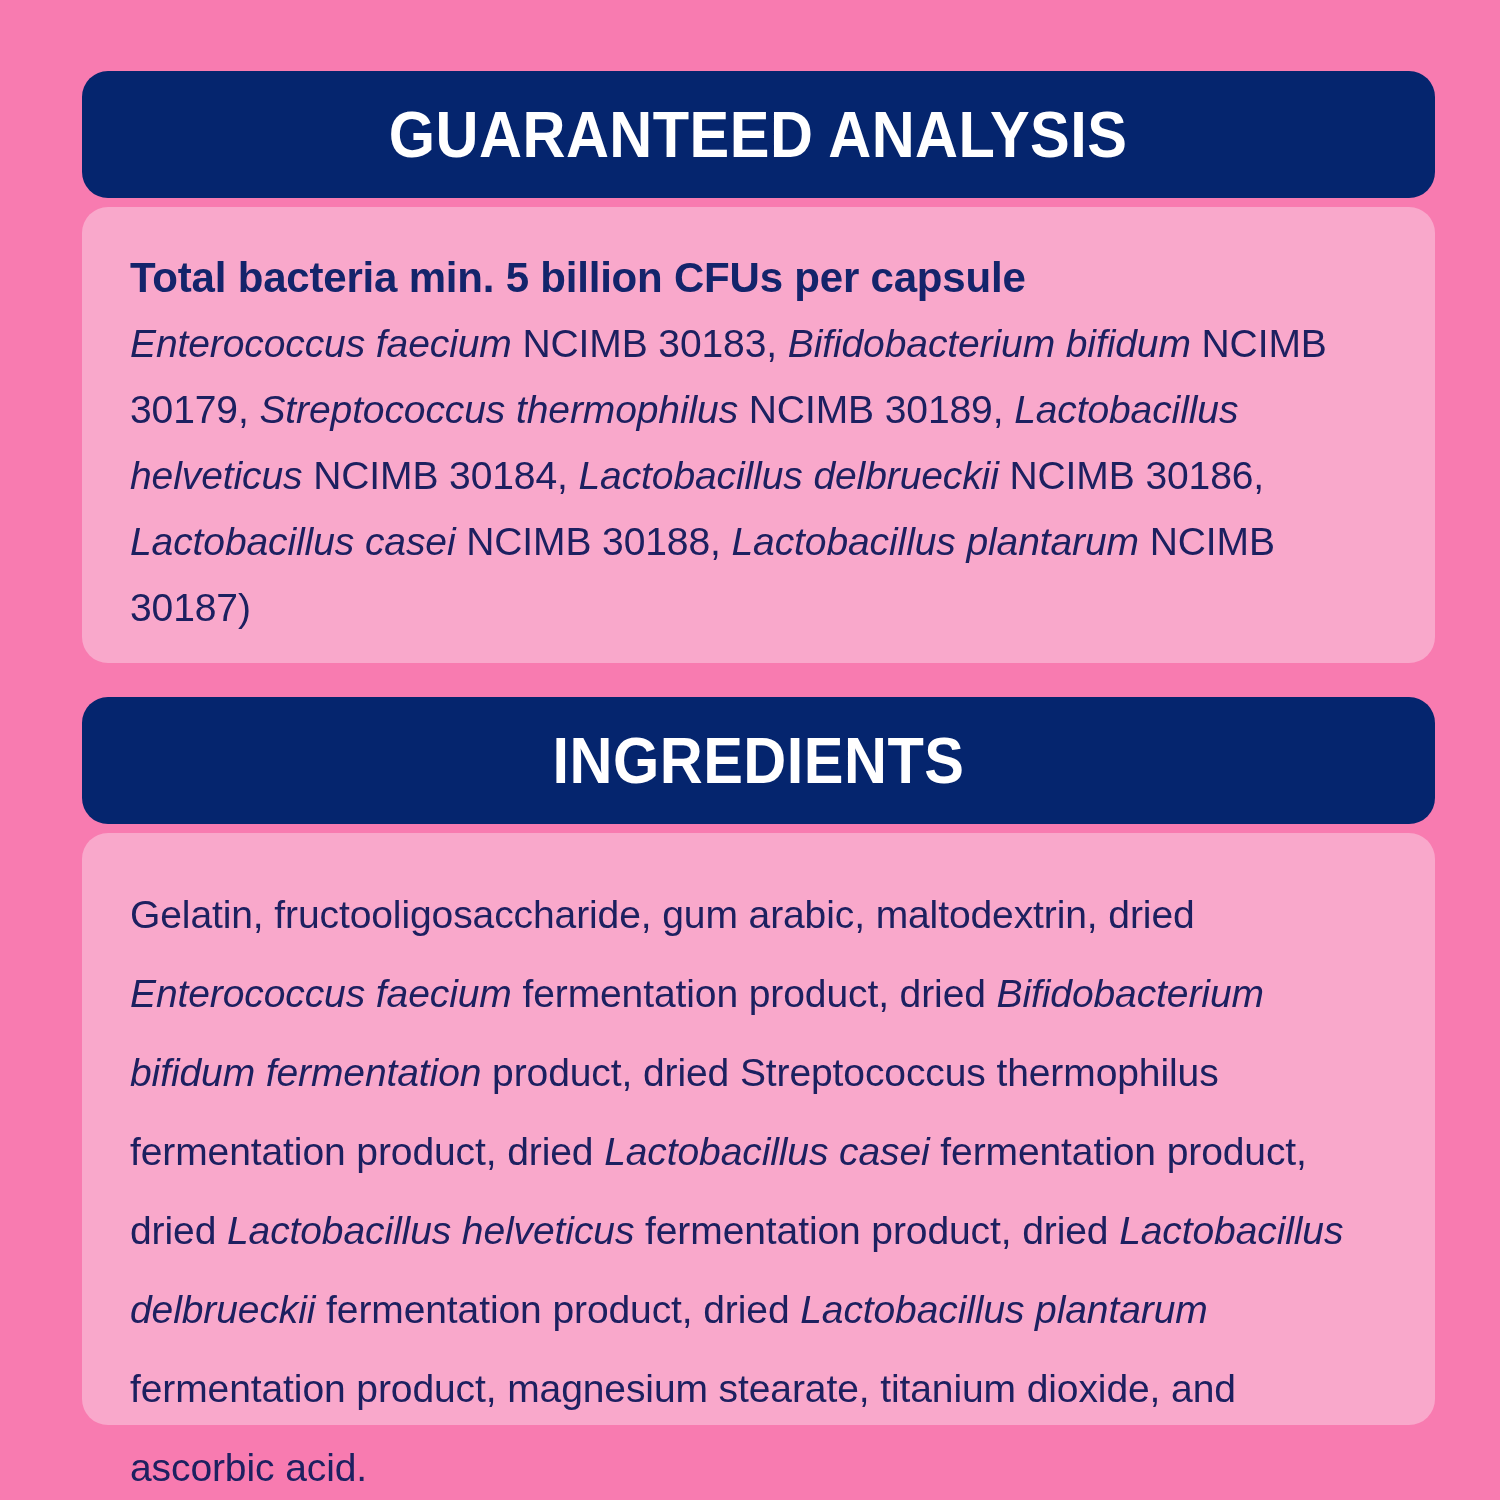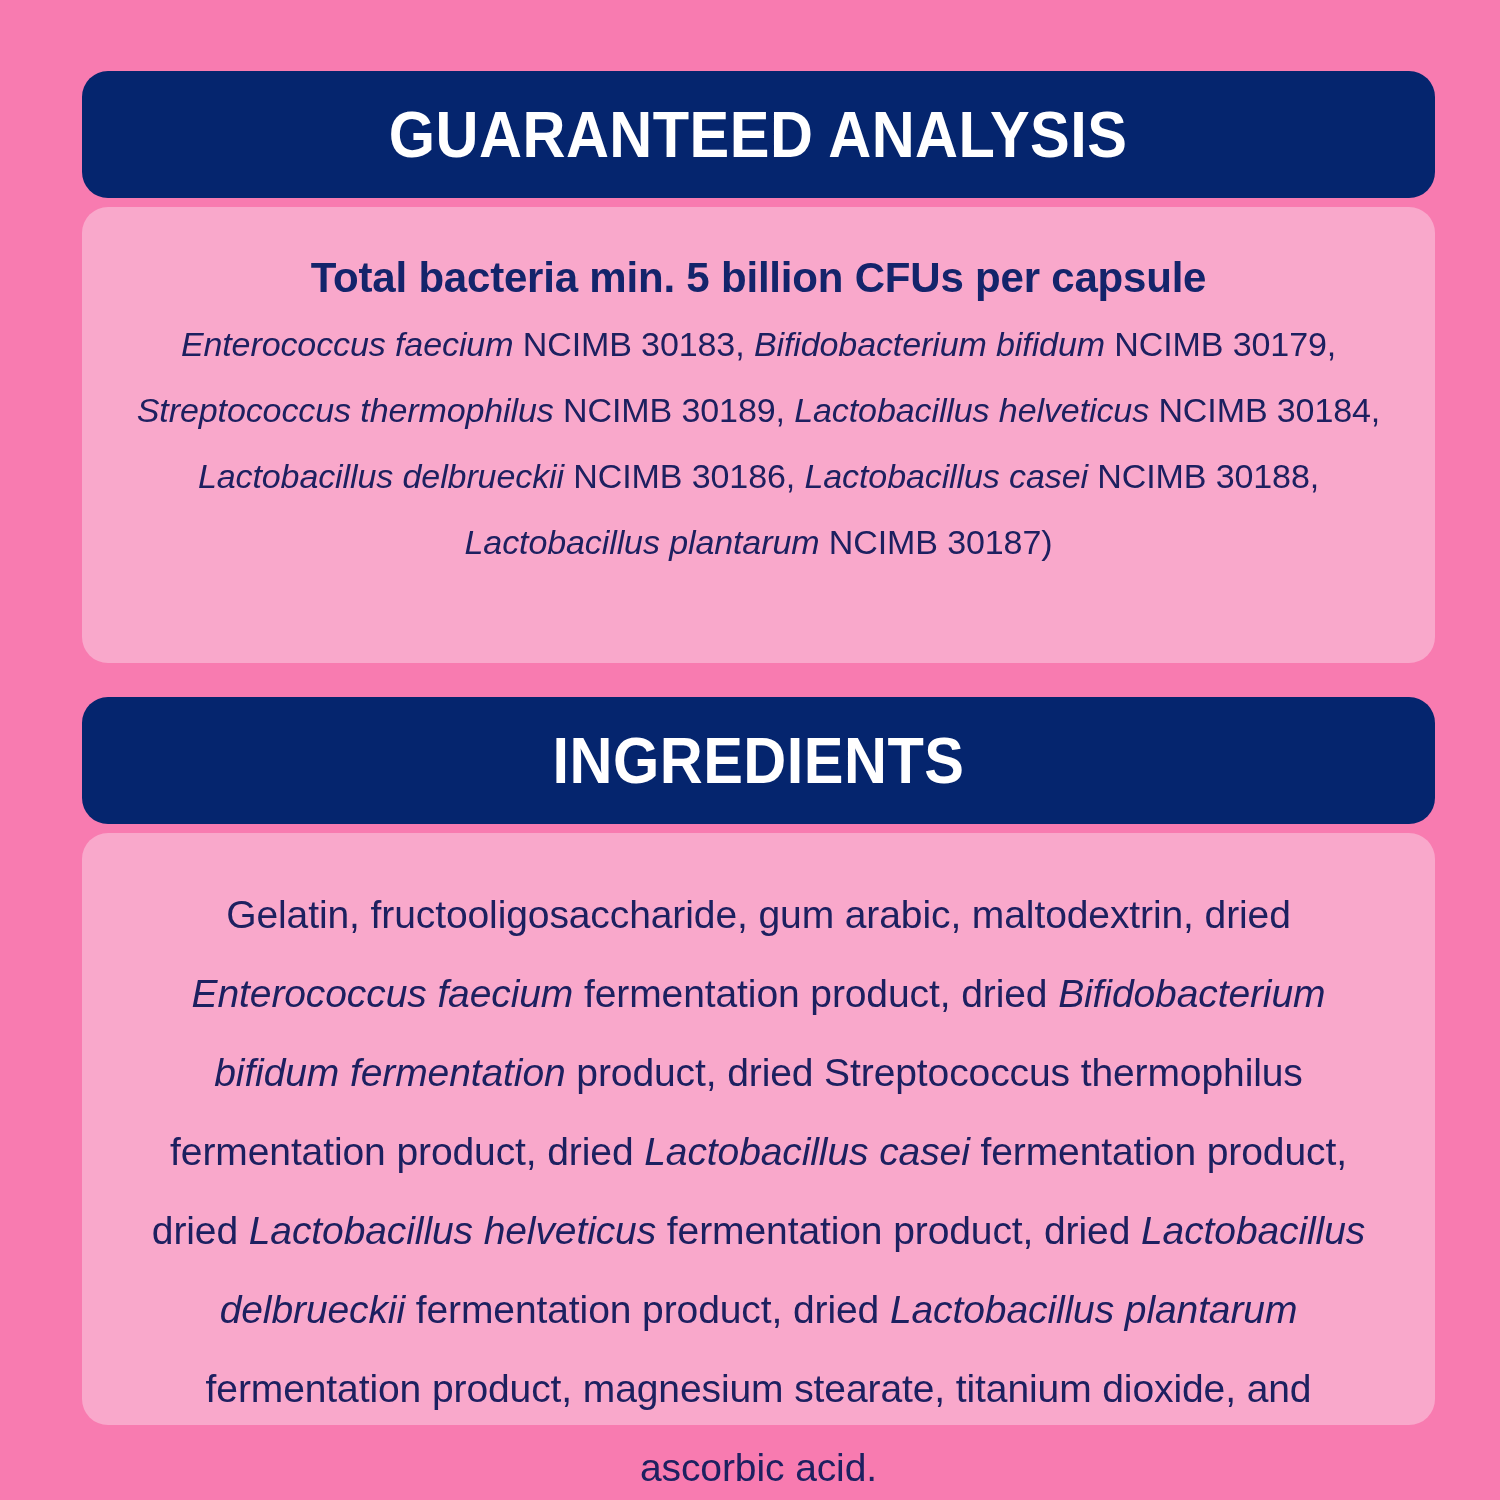--- a/index.html
+++ b/index.html
@@ -21,21 +21,20 @@
     background: #f87bb0;
     box-sizing: border-box;
     margin-left: 7px;
   }
 
   
   .panel {
     position: absolute;
     left: 75px;
     width: 1353px;
-    text-align: center;
   }
 
   .panel-header {
     background: #05256e;
     border-radius: 26px;
     text-align: center;
     box-sizing: border-box;
     display: flex;
     align-items: center;
     justify-content: center;
@@ -98,21 +97,21 @@
     font-size: 42px;
     line-height: 66px;
     margin: 0 0 0 0;
     letter-spacing: -0.2px;
   }
 
   .body-text {
     color: #1d2060;
     font-family: "Liberation Sans", sans-serif;
     font-weight: 400;
-    font-size: 34px;
+    font-size: 39px;
     line-height: 66px;
     margin: 0;
     letter-spacing: -0.1px;
   }
 
   #ing-body .body-text {
     font-size: 39px;
     line-height: 79px;
   }
 

